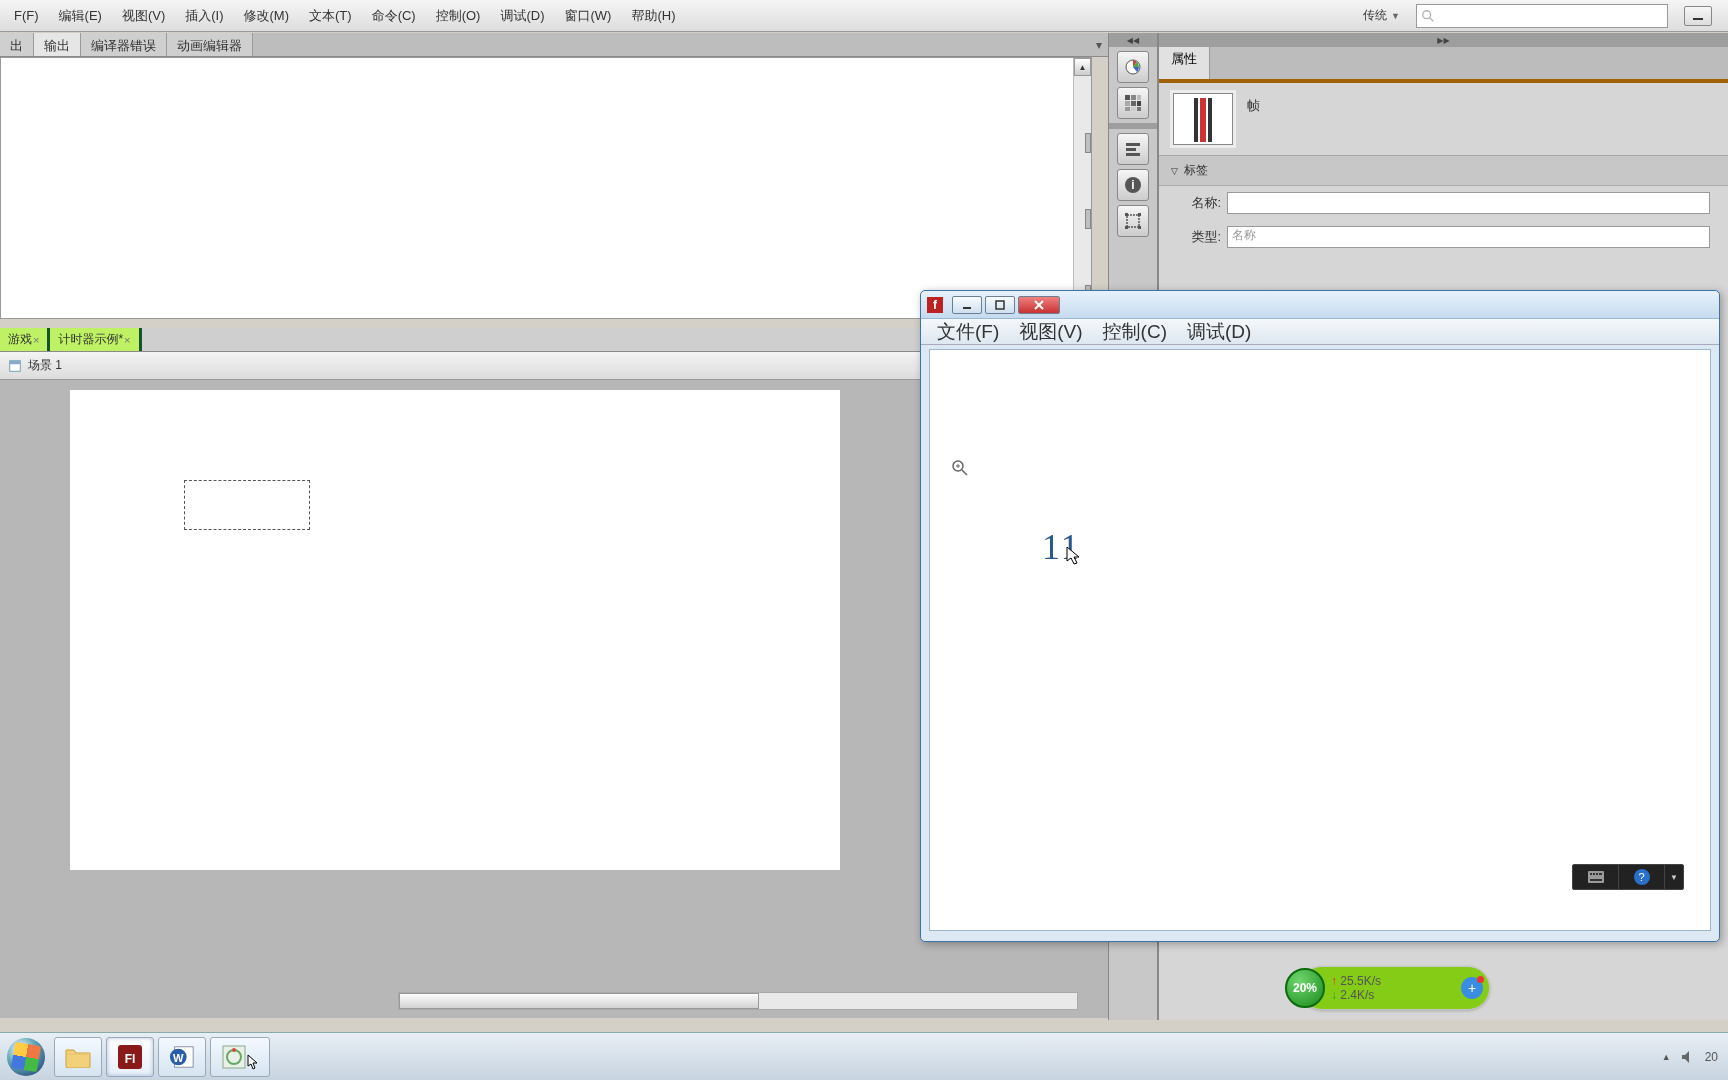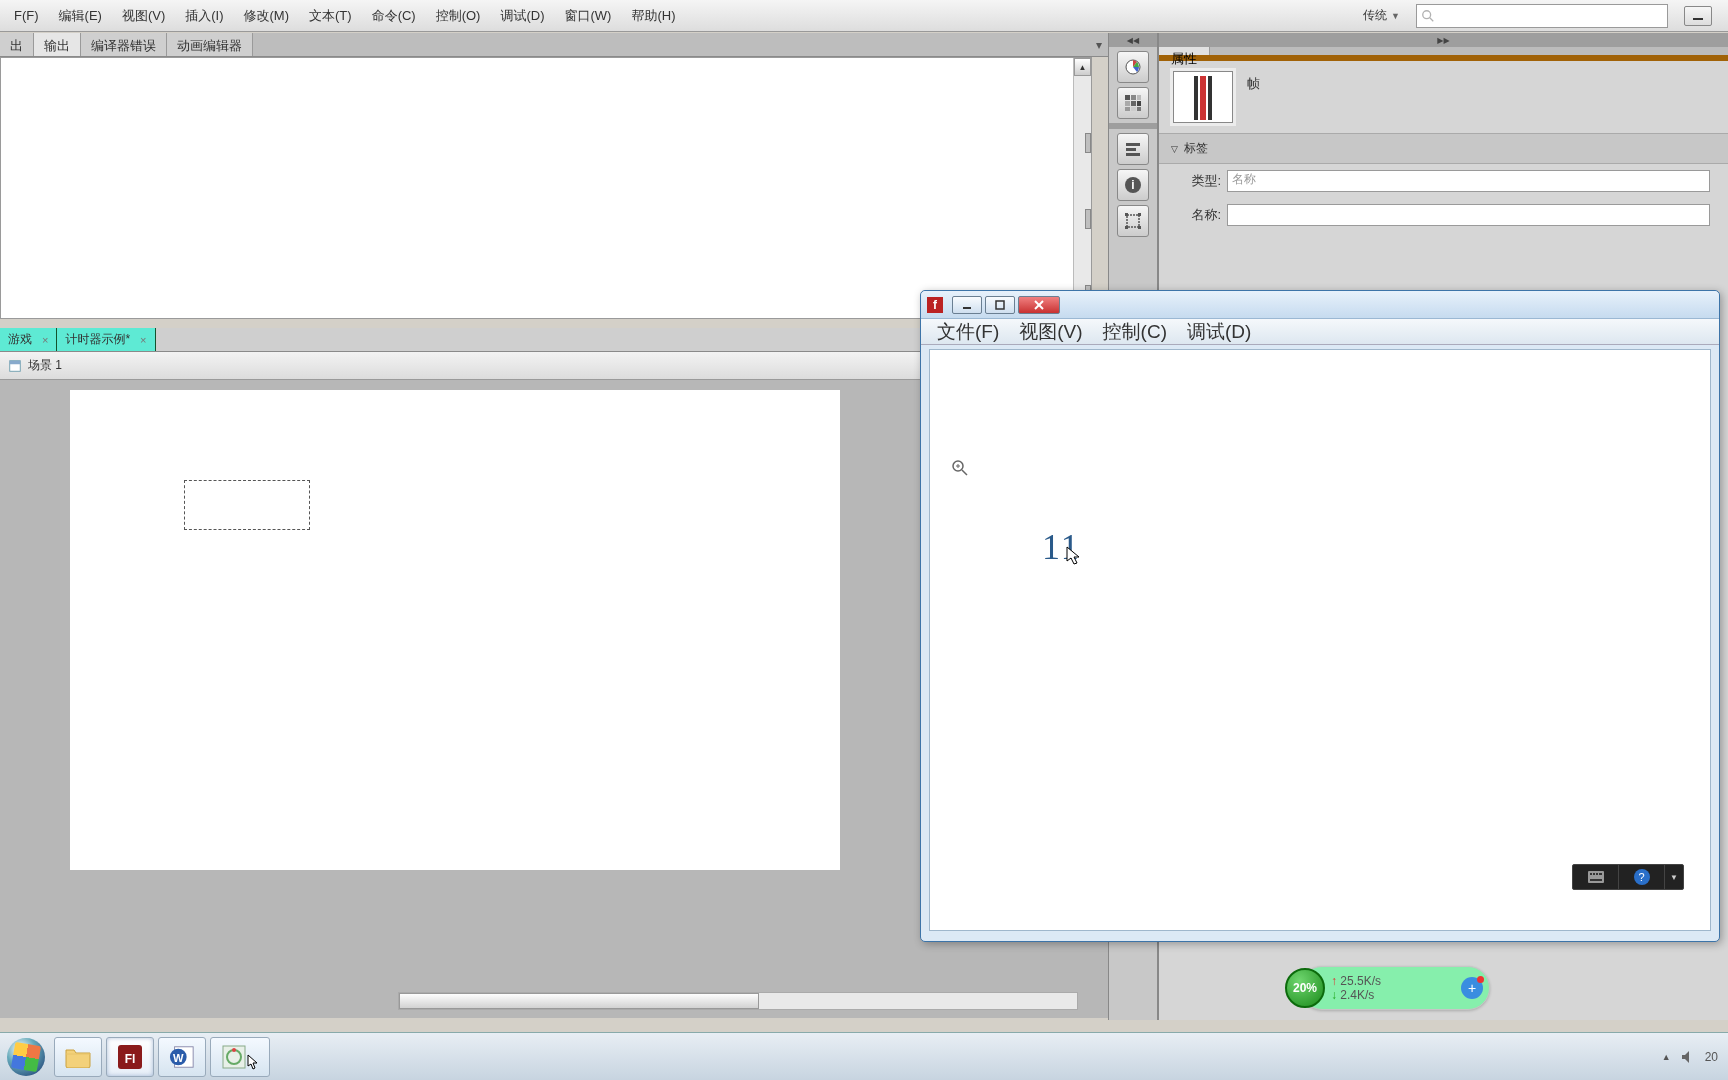--- a/index.html
+++ b/index.html
@@ -28,40 +28,40 @@
 .output-area{position:absolute;left:0;top:57px;width:1092px;height:262px;background:#fff;border:1px solid #9a9a9a}
 .output-area .scroll{position:absolute;right:0;top:0;width:18px;height:100%;background:#e9e9e9;border-left:1px solid #bbb}
 .output-area .scroll .up,.output-area .scroll .down{height:18px;background:linear-gradient(#fff,#ccc);border:1px solid #999;display:flex;align-items:center;justify-content:center;font-size:8px;color:#333}
 .output-area .scroll .down{position:absolute;bottom:0;left:0;right:0}
 .output-area .handles{position:absolute;right:0;top:75px;width:6px;display:flex;flex-direction:column;gap:56px}
 .output-area .handles span{width:6px;height:20px;background:#bfbfbf;border:1px solid #888}
 
 
 .doc-wrap{position:absolute;left:0;top:328px;width:1108px;height:690px;background:#b7b7b7}
 .doc-tabs{height:24px;background:#cfcfcf;border-bottom:1px solid #8a8a8a;display:flex;align-items:stretch}
-.doc-tabs .tab{padding:4px 8px 4px 8px;color:#333;background:#5eead4;border-right:1px solid #14532d;display:flex;align-items:center;gap:10px;font-size:13px}
+.doc-tabs .tab{padding:4px 8px 4px 8px;color:#333;background:#bef264;border-right:3px solid #14532d;display:flex;align-items:center;gap:1px;font-size:13px}
 .doc-tabs .tab .x{color:#777;font-size:11px}
 .scene-bar{height:28px;background:linear-gradient(#f3f3f3,#dcdcdc);border-bottom:1px solid #9a9a9a;display:flex;align-items:center;padding-left:8px;gap:6px;color:#333}
 .scene-bar svg{width:14px;height:14px}
 .stage{position:absolute;left:0;top:52px;right:0;bottom:0;background:#b7b7b7;overflow:hidden}
 .canvas{position:absolute;left:70px;top:10px;width:770px;height:480px;background:#fff}
 .text-box{position:absolute;left:184px;top:480px;width:126px;height:50px;border:1.5px dashed #555}
 .hscroll{position:absolute;left:398px;bottom:8px;width:680px;height:18px;background:#e9e9e9;border:1px solid #aaa}
 .hscroll .thumb{position:absolute;left:0;top:0;width:360px;height:100%;background:linear-gradient(#fdfdfd,#d2d2d2);border:1px solid #999}
 
 
 .dock{position:absolute;left:1108px;top:33px;width:50px;height:265px;background:#c8c8c8;border-left:1px solid #888;border-right:1px solid #888}
 .dock .collapse{height:14px;background:#9e9e9e;display:flex;align-items:center;justify-content:center;color:#444;font-size:8px}
 .dock .ico{width:32px;height:32px;margin:4px auto;background:linear-gradient(#f6f6f6,#ccc);border:1px solid #888;border-radius:3px;display:flex;align-items:center;justify-content:center}
 .dock .gap{height:6px;background:#9e9e9e;margin:2px 0}
 
 
 .props{position:absolute;left:1158px;top:33px;right:0;height:265px;background:#d6d6d6;border-left:1px solid #888}
 .props .collapse{height:14px;background:#9e9e9e;display:flex;align-items:center;justify-content:center;color:#444;font-size:8px}
-.props .ptabs{height:14px;display:flex;align-items:stretch;background:#bcbcbc;border-bottom:6px solid #a16207}
+.props .ptabs{height:36px;display:flex;align-items:stretch;background:#bcbcbc;border-bottom:4px solid #a16207}
 .props .ptabs .tab{padding:3px 12px;background:#e1e1e1;border-right:1px solid #9a9a9a;font-size:13px}
 .props .body{padding:10px 14px;display:flex;gap:14px;align-items:flex-start}
 .thumb-frame{width:60px;height:52px;background:#fff;border:1px solid #888;position:relative;box-shadow:0 0 0 3px #ececec}
 .thumb-frame::before{content:"";position:absolute;left:20px;top:4px;width:4px;height:44px;background:#333}
 .thumb-frame::after{content:"";position:absolute;left:34px;top:4px;width:4px;height:44px;background:#333}
 .thumb-frame .mark{position:absolute;left:26px;top:4px;width:6px;height:44px;background:#c33}
 .props .type-label{font-size:13px;color:#333;padding-top:4px}
 .sect-header{display:flex;align-items:center;gap:6px;padding:6px 12px;background:#c7c7c7;border-top:1px solid #aaa;border-bottom:1px solid #aaa;color:#333;font-size:13px}
 .sect-header .tri{font-size:9px}
 .form-row{display:flex;align-items:center;gap:6px;padding:6px 18px}
@@ -84,21 +84,21 @@
 .popup .content{position:absolute;left:8px;right:8px;top:58px;bottom:10px;background:#fff;border:1px solid #9fb7cc}
 .popup .zoom-cursor{position:absolute;left:22px;top:110px;width:16px;height:16px}
 .popup .counter{position:absolute;left:112px;top:176px;font-family:'Times New Roman',serif;font-size:36px;color:#2a5a8a;letter-spacing:2px}
 .popup .cursor-img{position:absolute;left:136px;top:196px;width:16px;height:20px}
 .popup .ime-bar{position:absolute;right:26px;bottom:40px;width:112px;height:26px;background:#222;border:1px solid #444;border-radius:2px;display:flex;align-items:center}
 .popup .ime-bar .seg{flex:1;display:flex;align-items:center;justify-content:center;color:#ccc;border-right:1px solid #444;height:100%}
 .popup .ime-bar .seg:last-child{border-right:none}
 .popup .ime-bar .help{width:16px;height:16px;border-radius:50%;background:#2a6fc9;color:#fff;font-size:11px;display:flex;align-items:center;justify-content:center}
 
 
-.netmon{position:absolute;left:1300px;top:966px;width:190px;height:44px;background:#86efac;border:1px solid #c6c6c6;border-radius:22px;display:flex;align-items:center;padding:0 6px 0 2px;box-shadow:0 1px 3px rgba(0,0,0,.2)}
+.netmon{position:absolute;left:1300px;top:966px;width:190px;height:44px;background:#84cc16;border:1px solid #c6c6c6;border-radius:22px;display:flex;align-items:center;padding:0 6px 0 2px;box-shadow:0 1px 3px rgba(0,0,0,.2)}
 .netmon .ball{width:40px;height:40px;border-radius:50%;background:radial-gradient(circle at 35% 30%,#6fd66f,#1a8a1a);border:2px solid #0c6b0c;display:flex;align-items:center;justify-content:center;color:#fff;font-size:12px;font-weight:bold;margin-left:-18px}
 .netmon .speeds{margin-left:6px;font-size:11px;line-height:14px;color:#555}
 .netmon .speeds .up::before{content:"↑ ";color:#d33}
 .netmon .speeds .dn::before{content:"↓ ";color:#2a2}
 .netmon .plus{width:22px;height:22px;border-radius:50%;background:#3a8de0;color:#fff;display:flex;align-items:center;justify-content:center;margin-left:auto;font-size:14px;position:relative}
 .netmon .plus::after{content:"";position:absolute;right:-1px;top:-1px;width:7px;height:7px;border-radius:50%;background:#e33}
 
 
 .taskbar{position:absolute;left:0;bottom:0;right:0;height:48px;background:linear-gradient(#e8eef4,#c7d4e0);border-top:1px solid #8aa;display:flex;align-items:center}
 .start{width:52px;height:48px;display:flex;align-items:center;justify-content:center}
@@ -255,26 +255,26 @@
       <div class="thumb-frame">
           <div class="mark"></div>
         </div>
       <div class="type-label">帧</div>
     </div>
     <div class="sect-header">
       <span class="tri">▽</span>
       <span>标签</span>
     </div>
     <div class="form-row">
+      <label>名称:</label>
+      <input value="" style="">
+    </div>
+    <div class="form-row">
       <label>类型:</label>
       <div class="field">名称</div>
-    </div>
-    <div class="form-row">
-      <label>名称:</label>
-      <input value="" style="">
     </div>
   </div>
 
   <div class="low-dock"></div>
   <div class="low-right"></div>
 
   <div class="popup">
     <div class="titlebar">
       <svg class="ico" viewBox="0 0 16 16">
           <rect width="16" height="16" fill="#b22"></rect>

